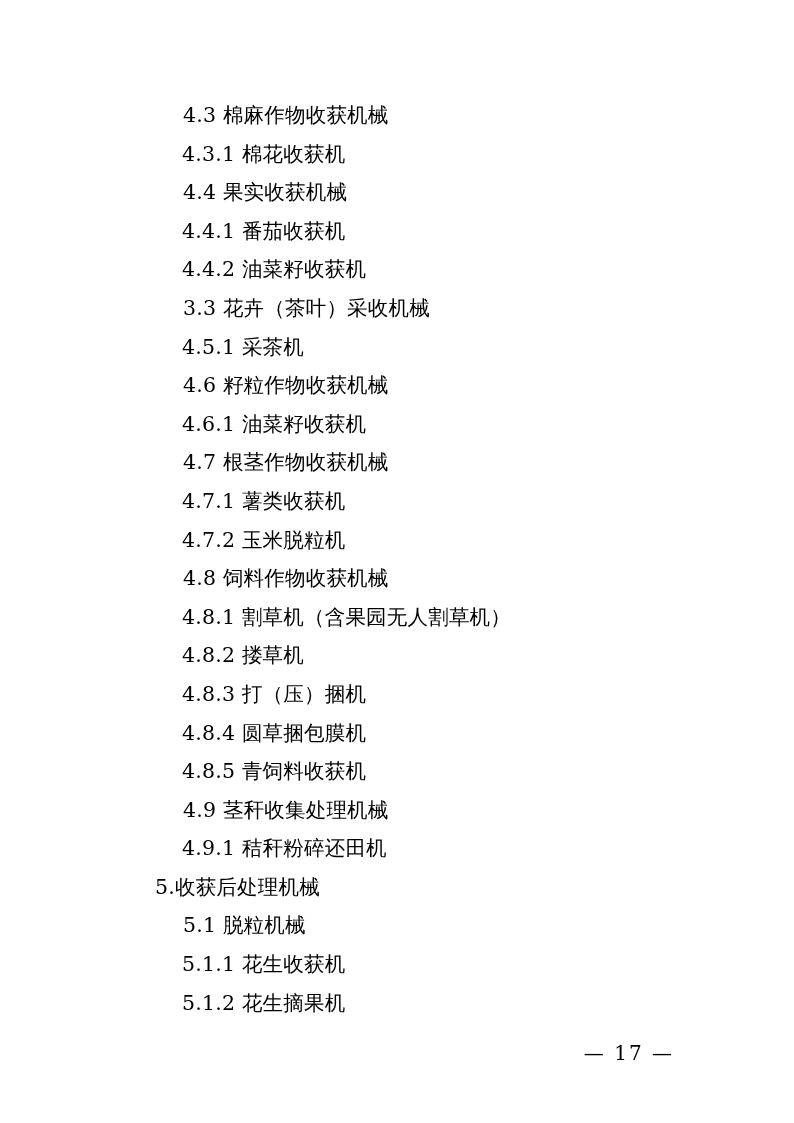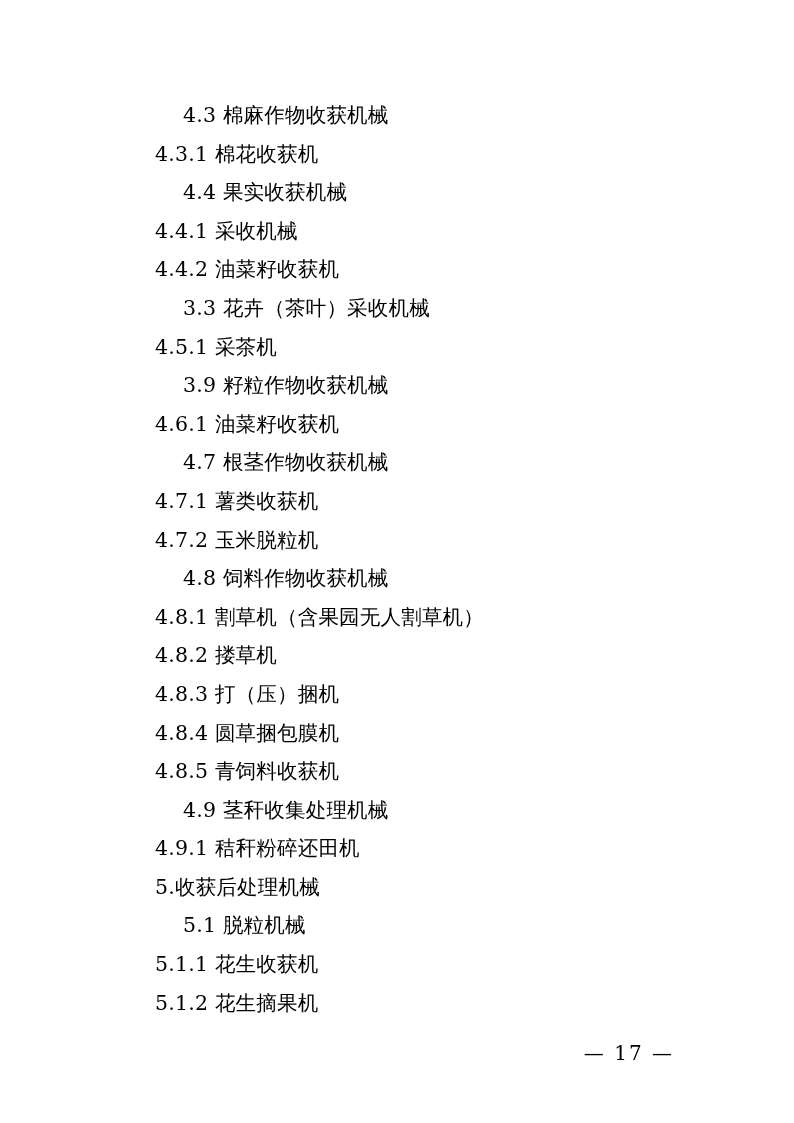--- a/index.html
+++ b/index.html
@@ -31,45 +31,46 @@
     font-size: 20.5px;
     line-height: 38.6px;
     white-space: nowrap;
     letter-spacing: 0.2px;
   }
   .lvl-2 {
     text-indent: 28px;
   }
   .lvl-3 {
     text-indent: 0;
+    margin-left: 27px;
   }
   .lvl-1 {
     text-indent: 0;
   }
   .page-number {
     position: absolute;
     right: 120px;
     bottom: 58px;
     font-size: 20px;
     letter-spacing: 2px;
   }
 </style>
 </head>
 <body>
 
 <div class="page">
   <ul class="toc-list" id="toc-list">
       <li class="toc-item lvl-2">4.3 棉麻作物收获机械</li>
       <li class="toc-item lvl-3">4.3.1 棉花收获机</li>
       <li class="toc-item lvl-2">4.4 果实收获机械</li>
-      <li class="toc-item lvl-3">4.4.1 采收机械</li>
+      <li class="toc-item lvl-3">4.4.1 番茄收获机</li>
       <li class="toc-item lvl-3">4.4.2 油菜籽收获机</li>
       <li class="toc-item lvl-2">3.3 花卉（茶叶）采收机械</li>
       <li class="toc-item lvl-3">4.5.1 采茶机</li>
-      <li class="toc-item lvl-2">3.9 籽粒作物收获机械</li>
+      <li class="toc-item lvl-2">4.6 籽粒作物收获机械</li>
       <li class="toc-item lvl-3">4.6.1 油菜籽收获机</li>
       <li class="toc-item lvl-2">4.7 根茎作物收获机械</li>
       <li class="toc-item lvl-3">4.7.1 薯类收获机</li>
       <li class="toc-item lvl-3">4.7.2 玉米脱粒机</li>
       <li class="toc-item lvl-2">4.8 饲料作物收获机械</li>
       <li class="toc-item lvl-3">4.8.1 割草机（含果园无人割草机）</li>
       <li class="toc-item lvl-3">4.8.2 搂草机</li>
       <li class="toc-item lvl-3">4.8.3 打（压）捆机</li>
       <li class="toc-item lvl-3">4.8.4 圆草捆包膜机</li>
       <li class="toc-item lvl-3">4.8.5 青饲料收获机</li>

